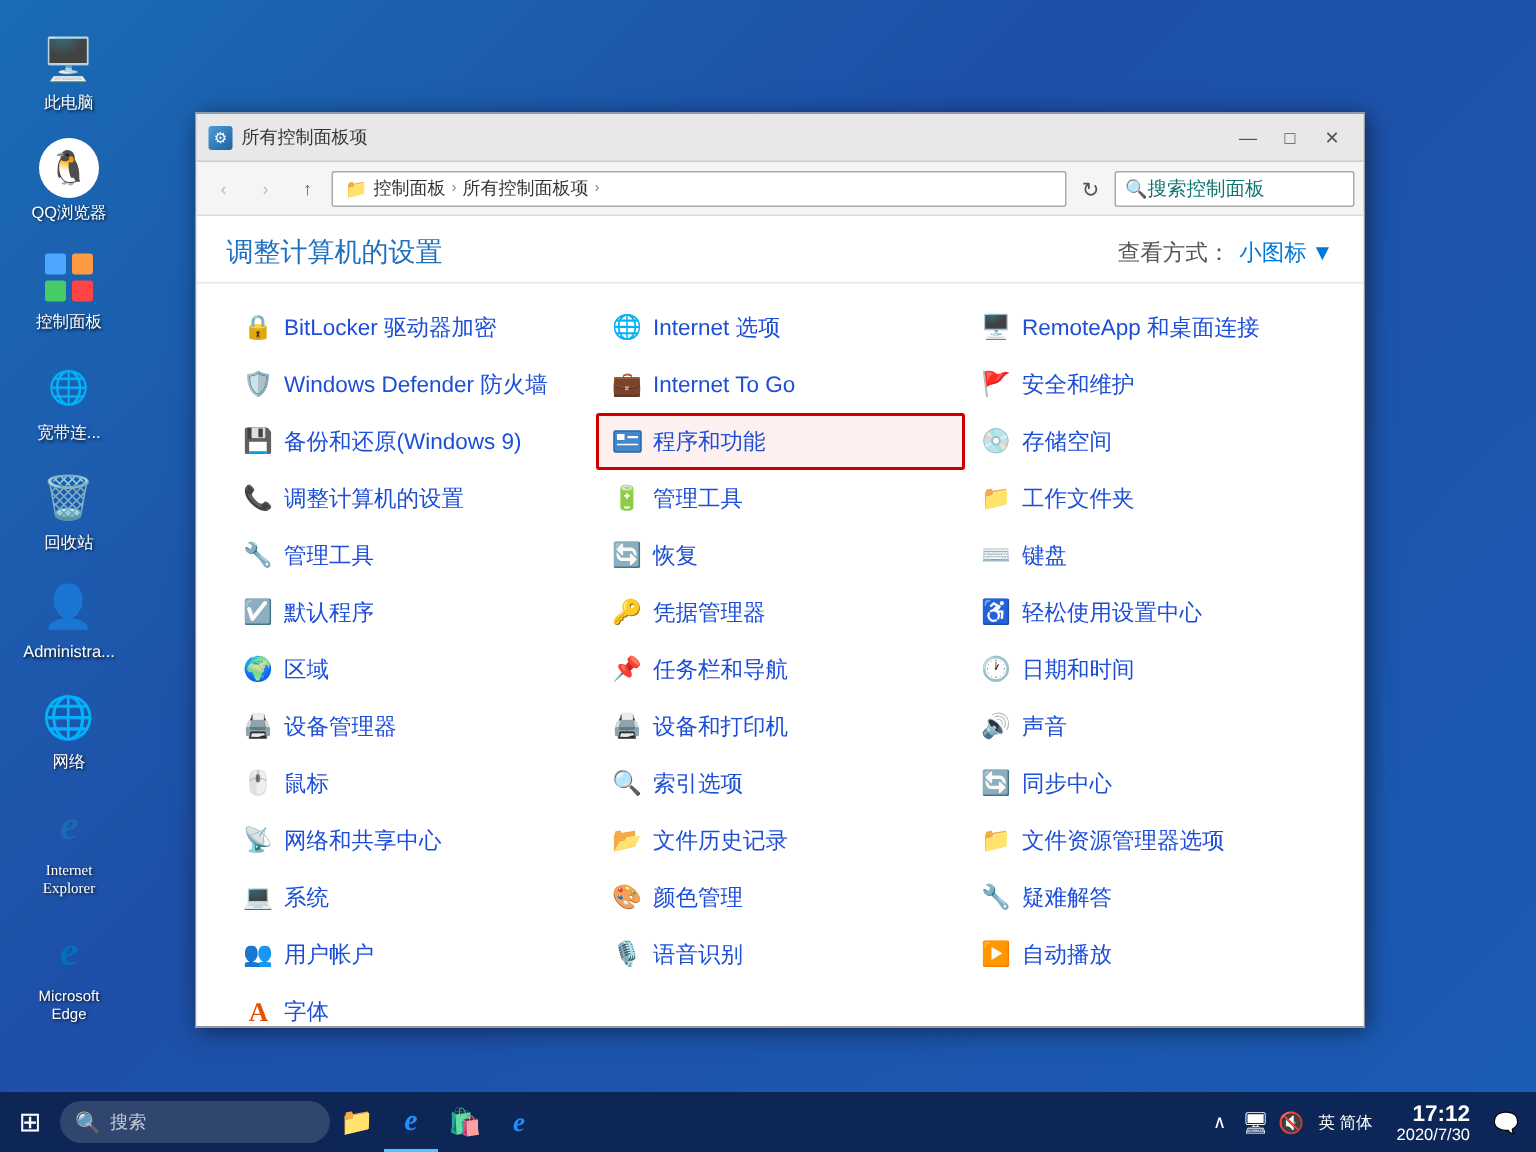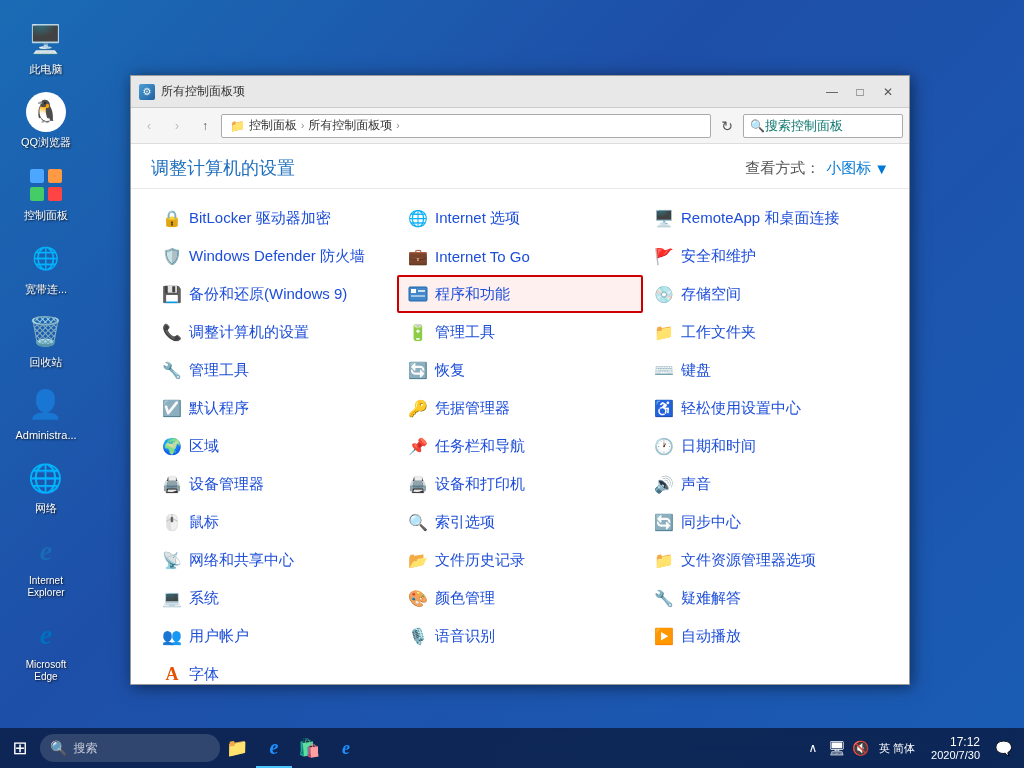--- a/index.html
+++ b/index.html
@@ -333,23 +333,23 @@
       color: white;
     }
     .clock {
       display: flex;
       flex-direction: column;
       align-items: flex-end;
       padding: 0 8px;
       cursor: pointer;
     }
     .clock-time {
-      font-size: 12px;
+      font-size: 15px;
       color: white;
-      font-weight: normal;
+      font-weight: bold;
     }
     .clock-date {
       font-size: 11px;
       color: white;
     }
     .notification-btn {
       width: 24px;
       height: 40px;
       display: flex;
       align-items: center;
@@ -403,21 +403,21 @@
     <div class="desktop-icon">
       <div class="icon-img">👤</div>
       <span class="icon-label">Administra...</span>
     </div>
     <div class="desktop-icon">
       <div class="icon-img">🌐</div>
       <span class="icon-label">网络</span>
     </div>
     <div class="desktop-icon">
       <div class="icon-img" style="color:#1a6bb5;font-size:28px;font-style:italic;font-weight:bold;font-family:serif;">e</div>
-      <span class="icon-label" style="font-size:10px;">Internet<br>Explorer</span>
+      <span class="icon-label" style="font-size:10px;font-family:Liberation Serif, serif;">Internet<br>Explorer</span>
     </div>
     <div class="desktop-icon">
       <div class="icon-img" style="color:#0070c0;font-size:28px;font-style:italic;font-weight:bold;font-family:serif;">e</div>
       <span class="icon-label" style="font-size:10px;">Microsoft<br>Edge</span>
     </div>
   </div>
 
   <div class="window">
 
     <div class="window-titlebar">

